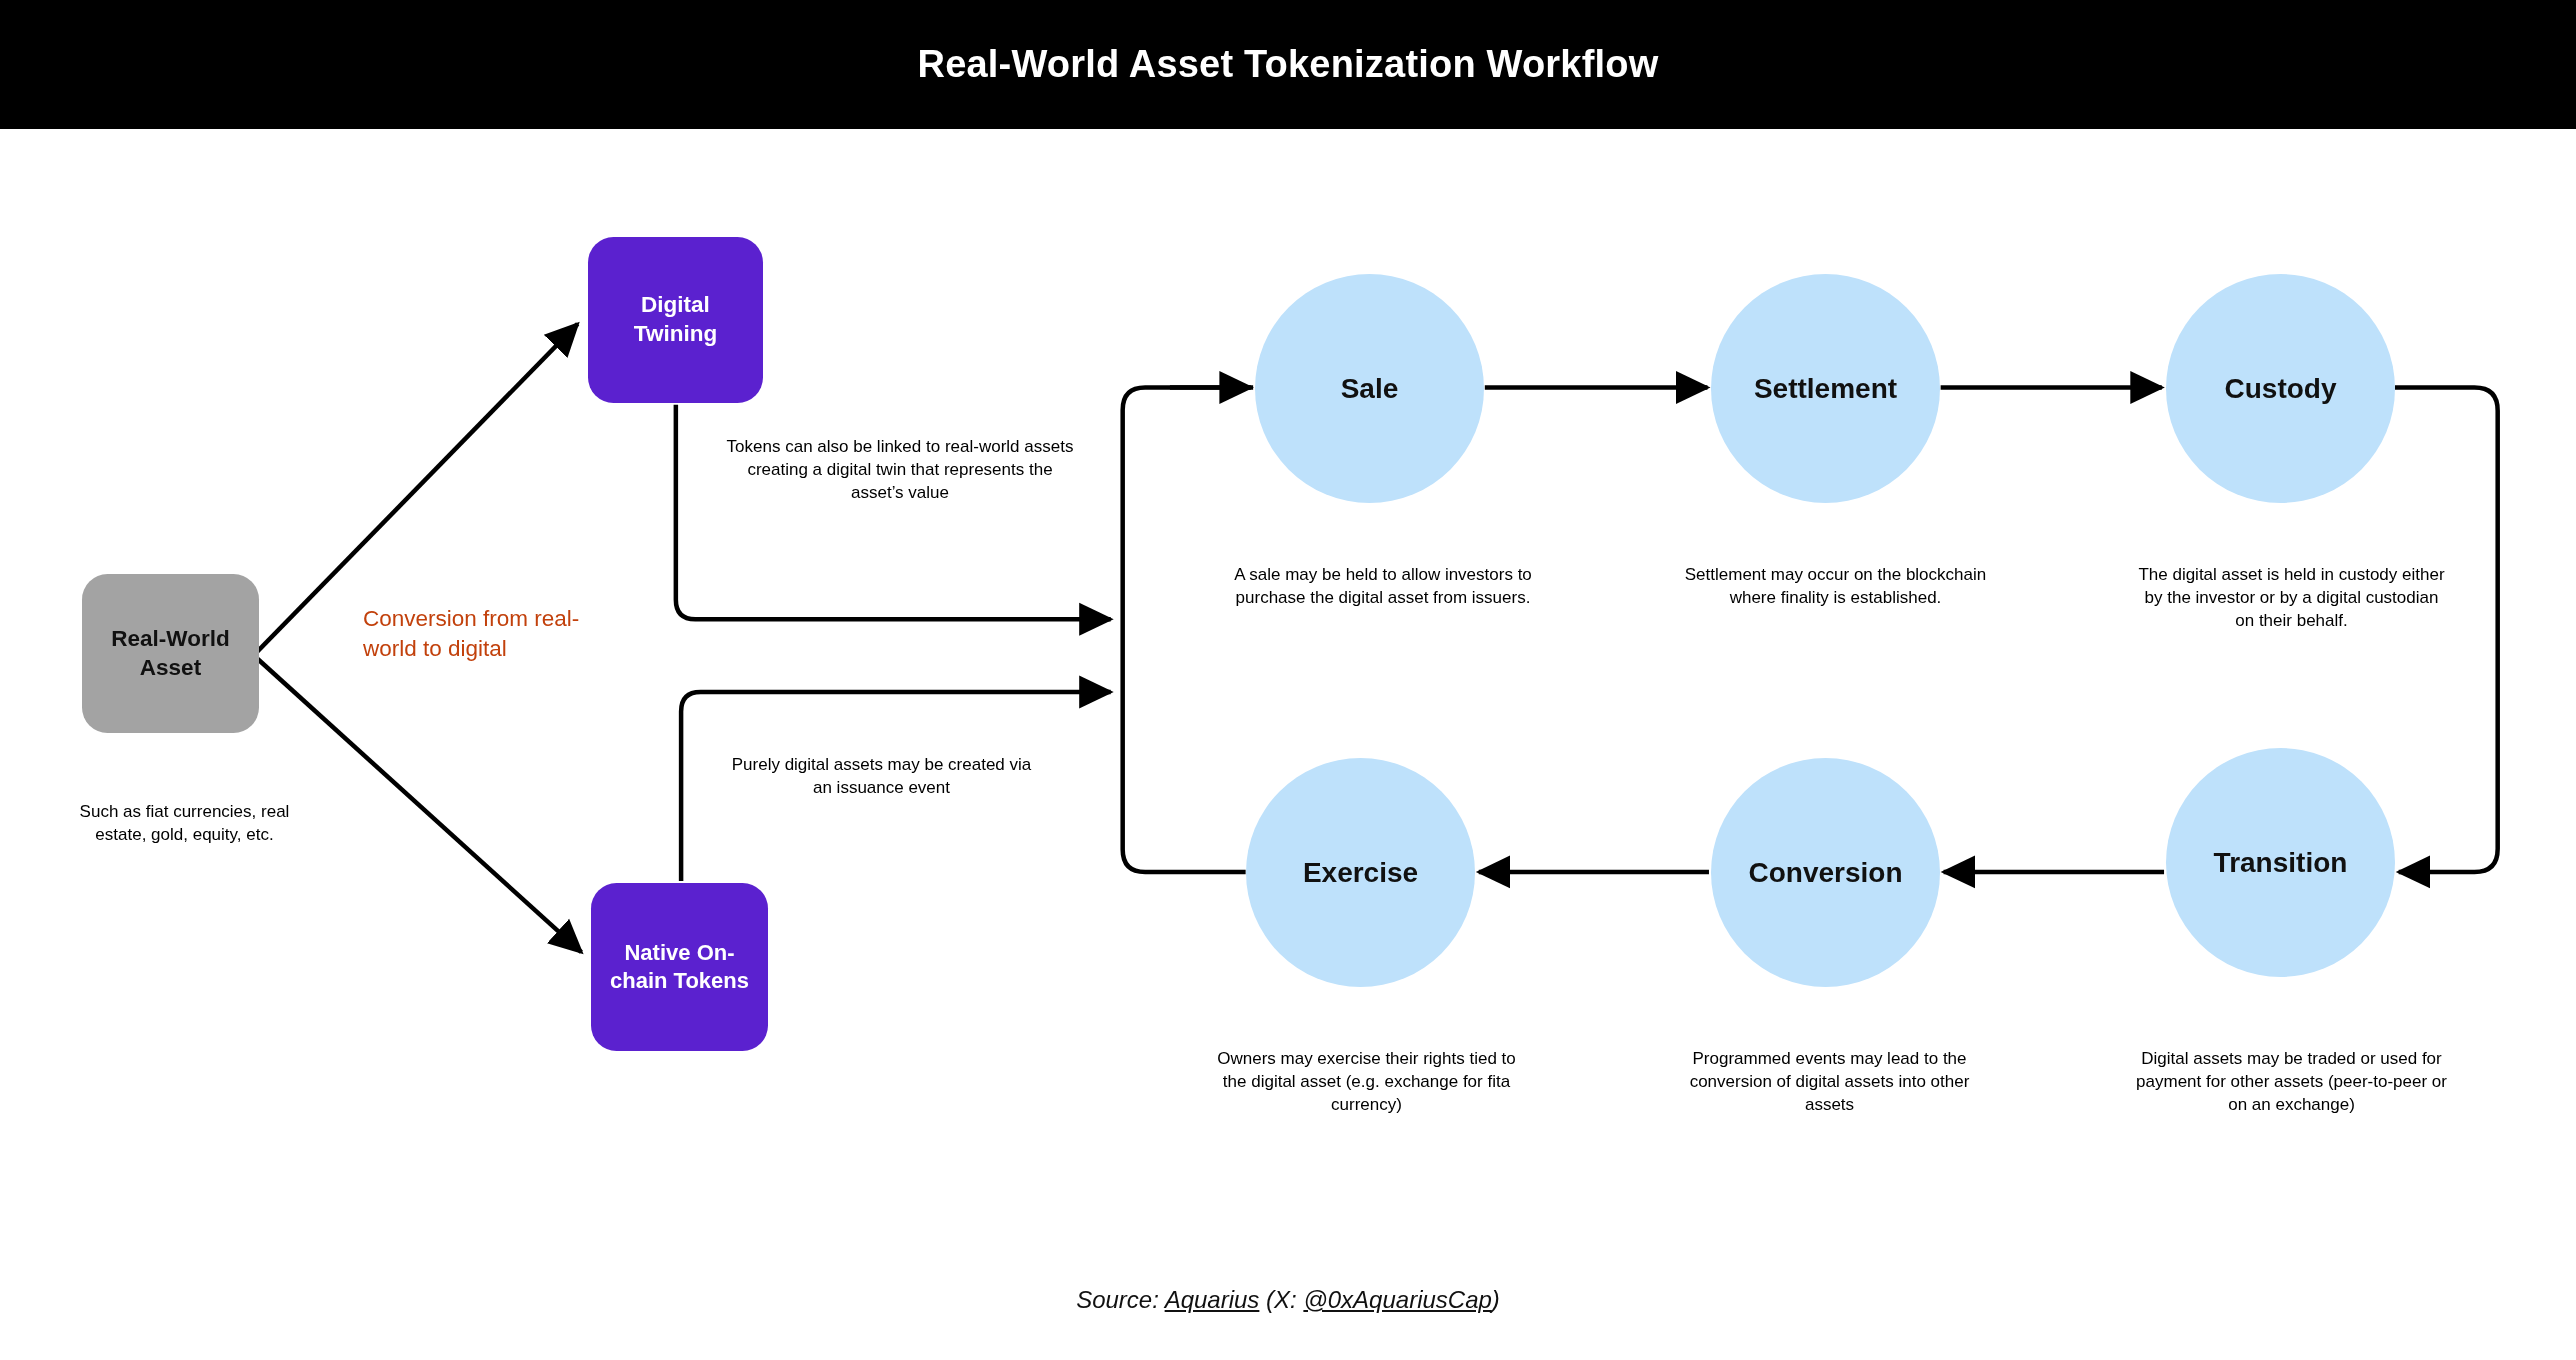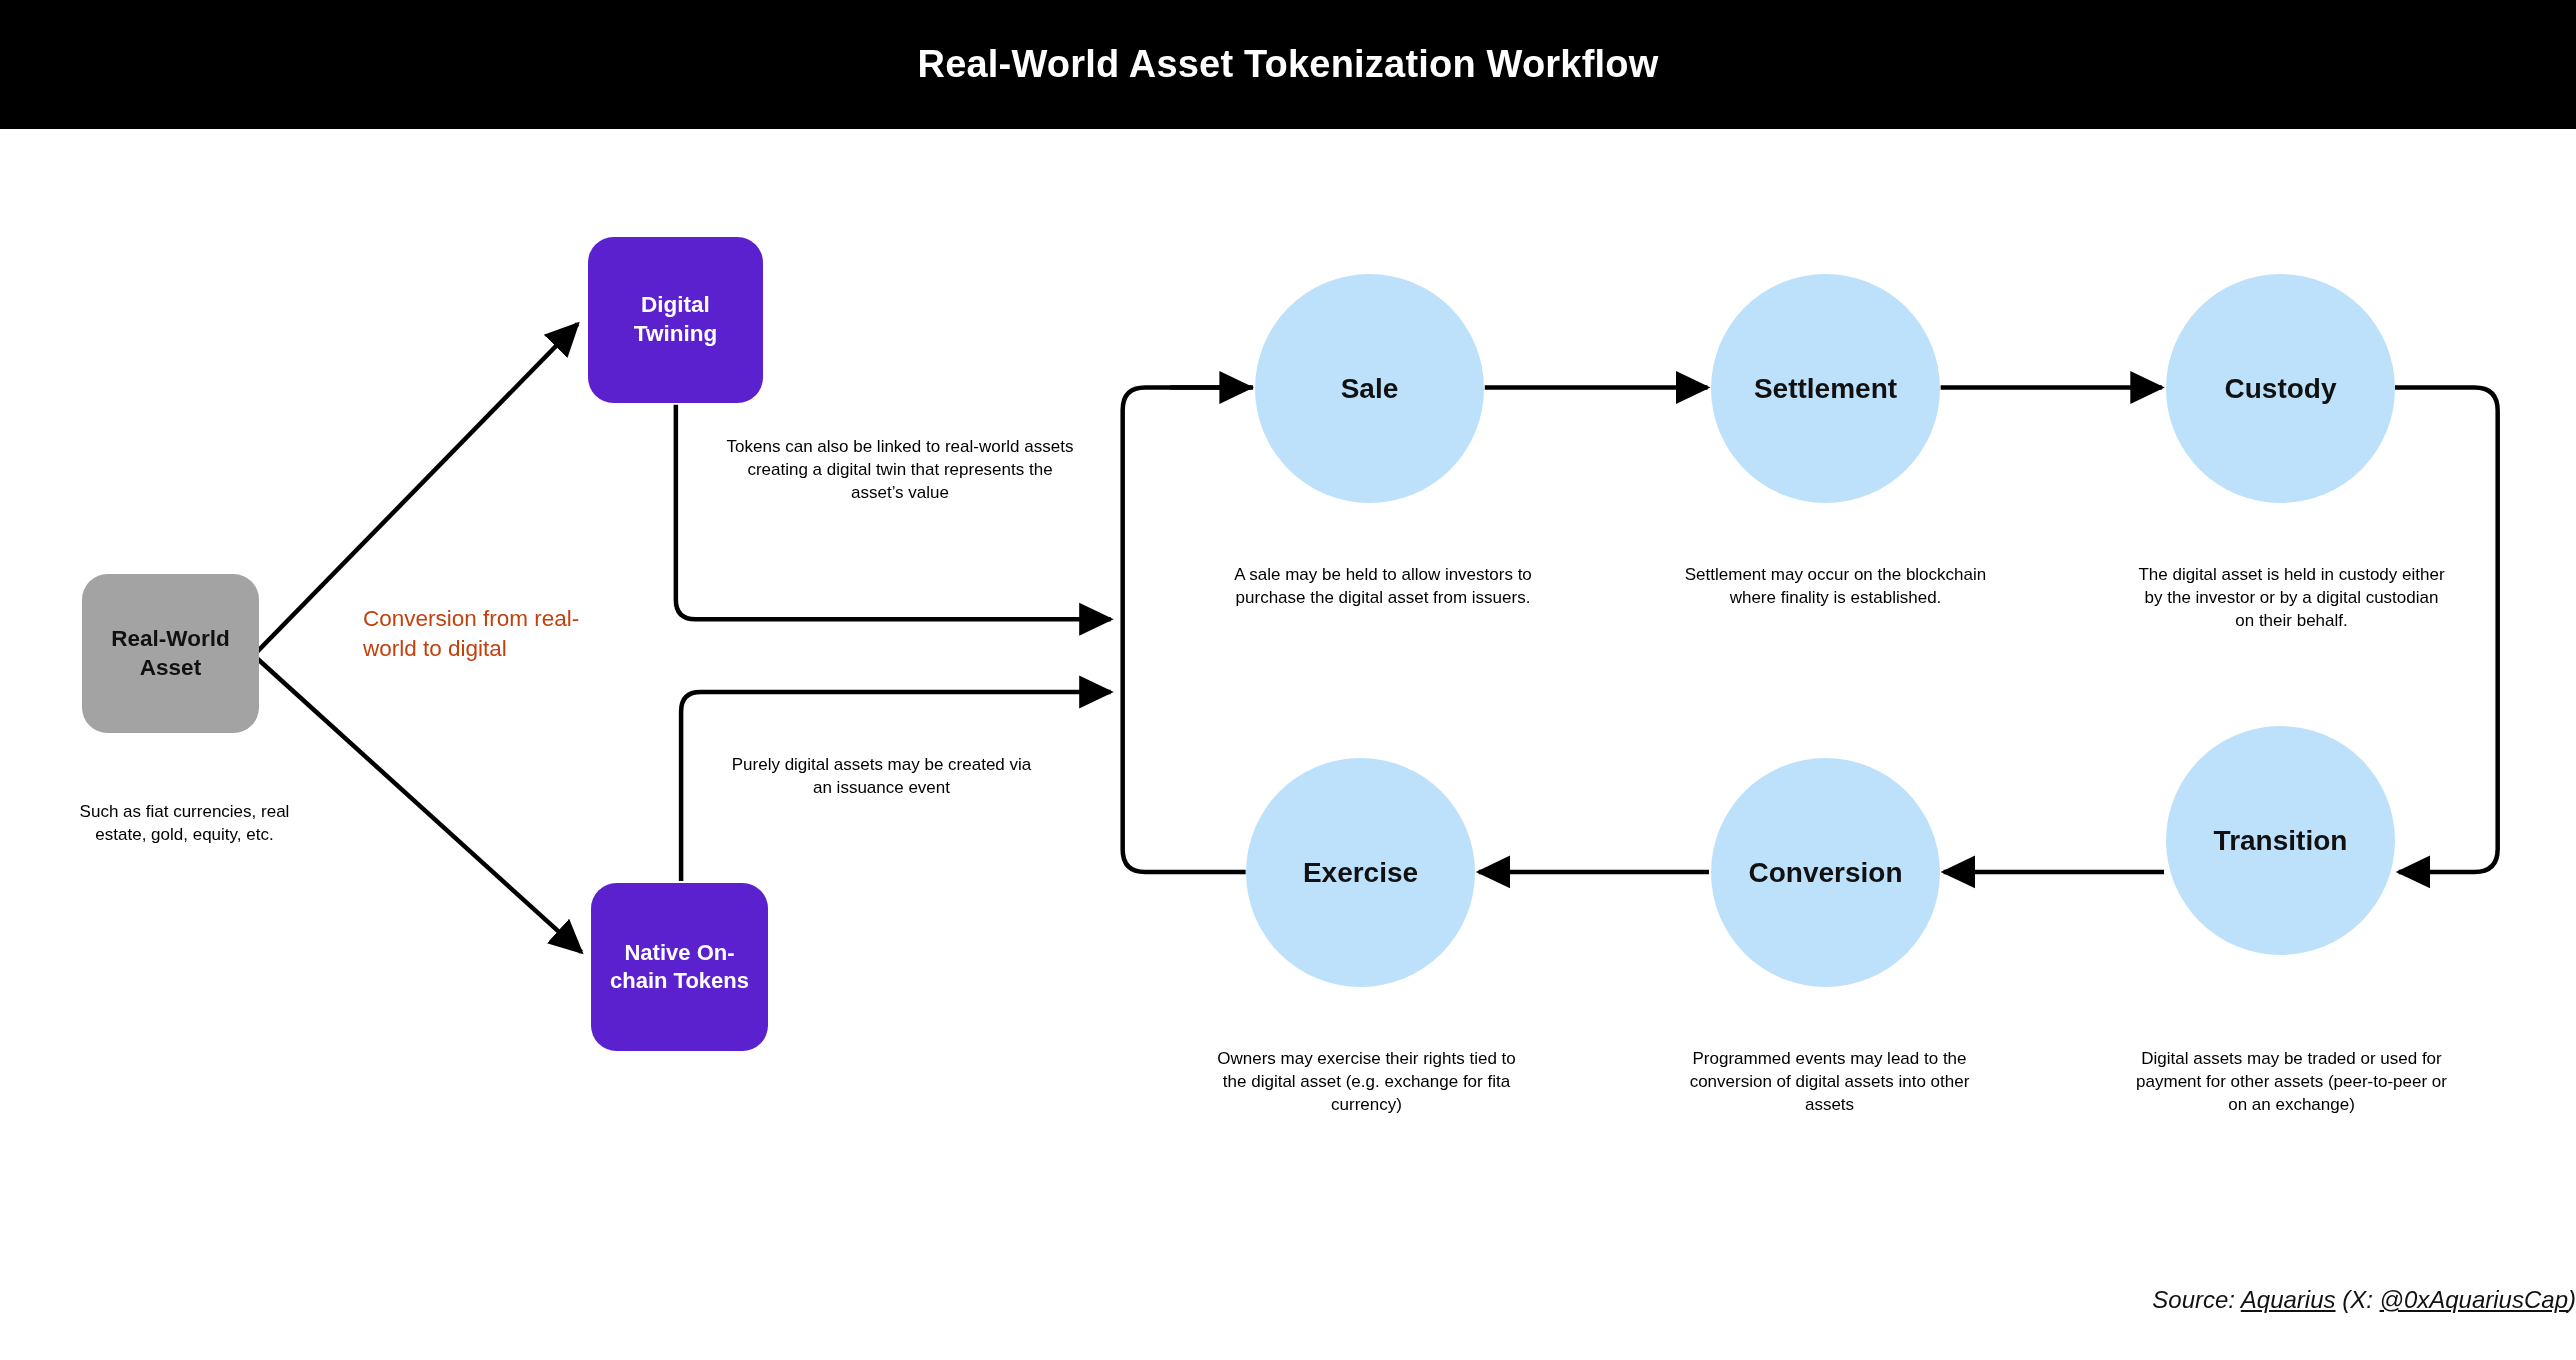--- a/index.html
+++ b/index.html
@@ -92,21 +92,21 @@
     border-radius: 50%;
     background: #BEE1FB;
     color: #111111;
     font-size: 28px;
   }
   .circle-sale       { left: 1255px; top: 274px;  width: 229px; height: 229px; }
   .circle-settlement { left: 1711px; top: 274px;  width: 229px; height: 229px; }
   .circle-custody    { left: 2166px; top: 274px;  width: 229px; height: 229px; }
   .circle-exercise   { left: 1246px; top: 758px; width: 229px; height: 229px; }
   .circle-conversion { left: 1711px; top: 758px; width: 229px; height: 229px; }
-  .circle-transition { left: 2166px; top: 726px; width: 229px; height: 229px; }
+  .circle-transition { left: 2166px; top: 748px; width: 229px; height: 229px; }
 
   
   .caption {
     position: absolute;
     color: #000000;
     font-size: 17px;
     line-height: 1.34;
     white-space: pre-line;
     text-align: center;
   }
@@ -127,21 +127,21 @@
     line-height: 1.34;
     white-space: pre-line;
   }
   .lbl-conversion { left: 363px; top: 604px; width: 225px; }
 
   
   #source-note {
     position: absolute;
     left: 0;  top: 1286px;
     width: 2576px;
-    text-align: right;
+    text-align: center;
     font-size: 24px;
     font-style: italic;
     color: #111111;
   }
   #source-note .lnk {
     text-decoration: underline;
     font-style: italic;
   }
 </style>
 </head>

